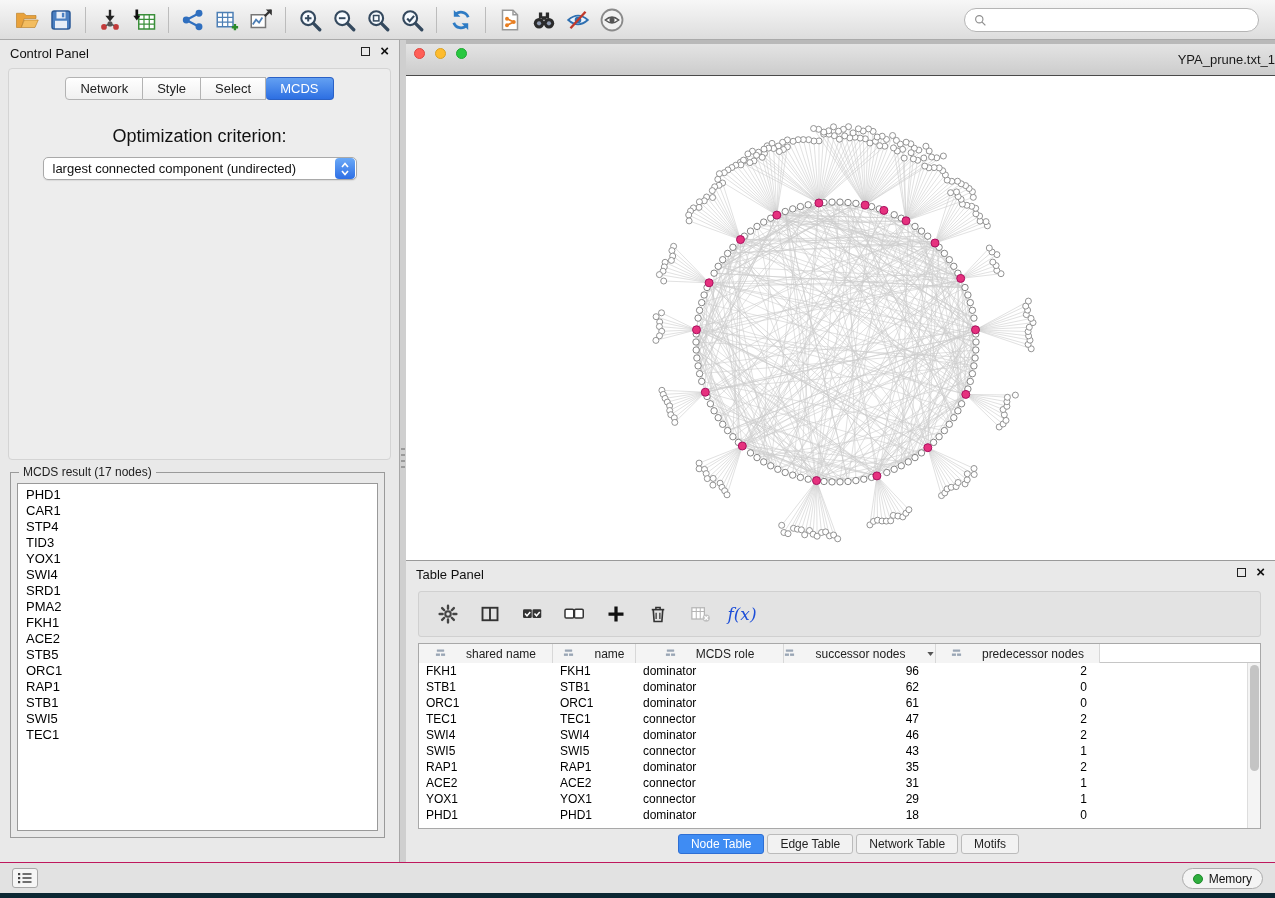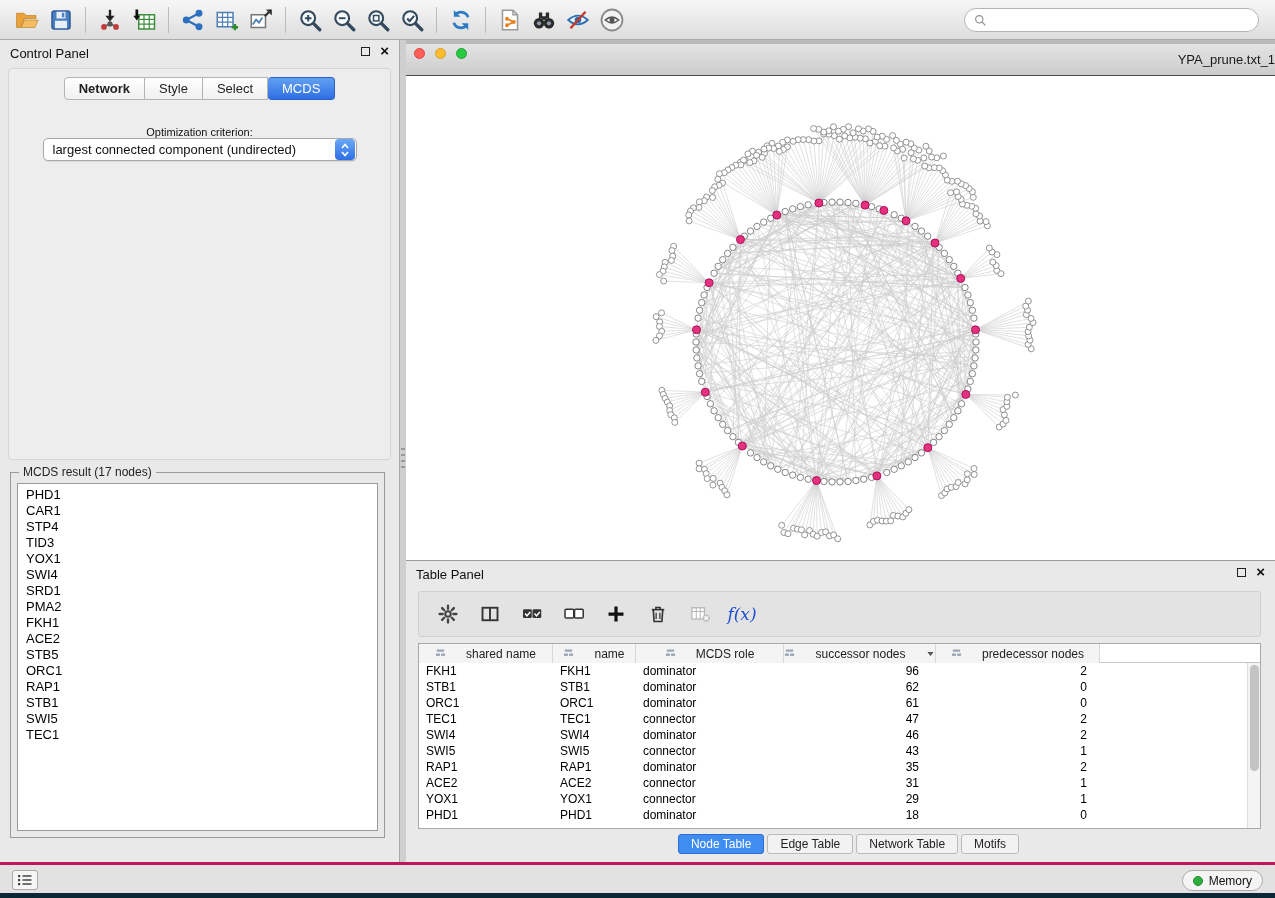--- a/index.html
+++ b/index.html
@@ -29,26 +29,26 @@
   .panel-hdr { position:relative; height:26px; display:flex; align-items:center;
     padding:0 10px; font-size:13px; color:#111; }
   .win-btns { position:absolute; right:10px; top:5px; display:flex; gap:10px; align-items:center; }
   .float-ic { width:9px; height:9px; border:1.5px solid #222; display:inline-block; }
   .close-ic { font-size:15px; font-weight:bold; color:#111; line-height:12px; }
   #cp-card { position:absolute; left:8px; right:8px; top:28px; height:392px;
     background:#ededed; border:1px solid #d4d4d4; border-radius:4px; }
   #cp-tabs { display:flex; justify-content:center; margin-top:8px; }
   .cp-tab { font-size:13px; padding:3px 14px; border:1px solid #b3b3b3; border-left-width:0;
     background:linear-gradient(#ffffff,#f0f0f0); color:#222; cursor:default; }
-  .cp-tab:first-child { border-left-width:1px; border-radius:4px 0 0 4px;font-weight:bold; }
+  .cp-tab:first-child { border-left-width:1px; border-radius:4px 0 0 4px; }
   .cp-tab:last-child { border-radius:0 4px 4px 0; }
   .cp-tab.active { background:linear-gradient(#63a0f2,#2d6fe2); color:#fff;
     border-color:#2a61c6; border-radius:4px; }
-  .opt-label { text-align:center; font-size:11px; color:#111; margin-top:26px; }
-  .dropdown { width:314px; height:23px; margin:0 auto 0; background:#ffffff;
+  .opt-label { text-align:center; font-size:18px; color:#111; margin-top:26px; }
+  .dropdown { width:314px; height:23px; margin:10px auto 0; background:#ffffff;
     border:1px solid #a9a9a9; border-radius:5px; display:flex; align-items:center;
     box-shadow:0 1px 1px rgba(0,0,0,.08); }
   .dd-text { flex:1; font-size:13px; color:#111; padding-left:9px; white-space:nowrap; overflow:hidden; }
   .dd-btn { width:20px; height:21px; margin-right:1px; border-radius:4px;
     background:linear-gradient(#6aa9f7,#2e6fe5); display:flex; align-items:center; justify-content:center; }
   .btn-row { display:flex; justify-content:center; gap:14px; margin-top:15px; }
   .mac-btn { height:23px; padding:0 16px; font-size:13px; color:#111;
     background:linear-gradient(#ffffff,#eeeeee); border:1px solid #ababab; border-radius:5px; cursor:default;
     font-family:"Liberation Sans",sans-serif; }
   .mac-btn.focused { border-color:#5c93e5; box-shadow:0 0 0 3px rgba(92,147,229,.5); }
@@ -103,21 +103,21 @@
   .vscroll .thumb { position:absolute; left:1.5px; top:2px; width:9px; height:106px;
     background:#c4c4c4; border-radius:5px; }
   #bottom-tabs { position:absolute; left:16px; right:0; top:273px; display:flex;
     justify-content:center; gap:3px; }
   .bt-tab { font-size:12px; height:20px; padding:0 12px; display:flex; align-items:center;
     background:#f2f2f2; border:1px solid #bbbbbb; border-radius:3px; color:#222; cursor:default; }
   .bt-tab.active { background:#3f8cf3; border-color:#2e6fd4; color:#ffffff; }
 
   
   #status-bar { position:absolute; left:0; top:862px; width:1275px; height:31px;
-    background:#e2e2e2; border-top:3px solid #be185d; }
+    background:#e2e2e2; border-top:1px solid #be185d; }
   .sb-left { position:absolute; left:12px; top:5px; width:26px; height:20px;
     background:#f6f6f6; border:1px solid #a8a8a8; border-radius:3px;
     display:flex; align-items:center; justify-content:center; cursor:default; }
   .memory-btn { position:absolute; right:12px; top:5px; height:21px; padding:0 10px;
     background:#f4f4f4; border:1px solid #ababab; border-radius:11px;
     display:flex; align-items:center; gap:6px; font-size:12px; color:#111; cursor:default;
     font-family:"Liberation Sans",sans-serif; }
   .memory-btn .dot { width:10px; height:10px; border-radius:50%; background:#2fae3e; border:1px solid #1d8a2b; }
 </style>
 </head>

